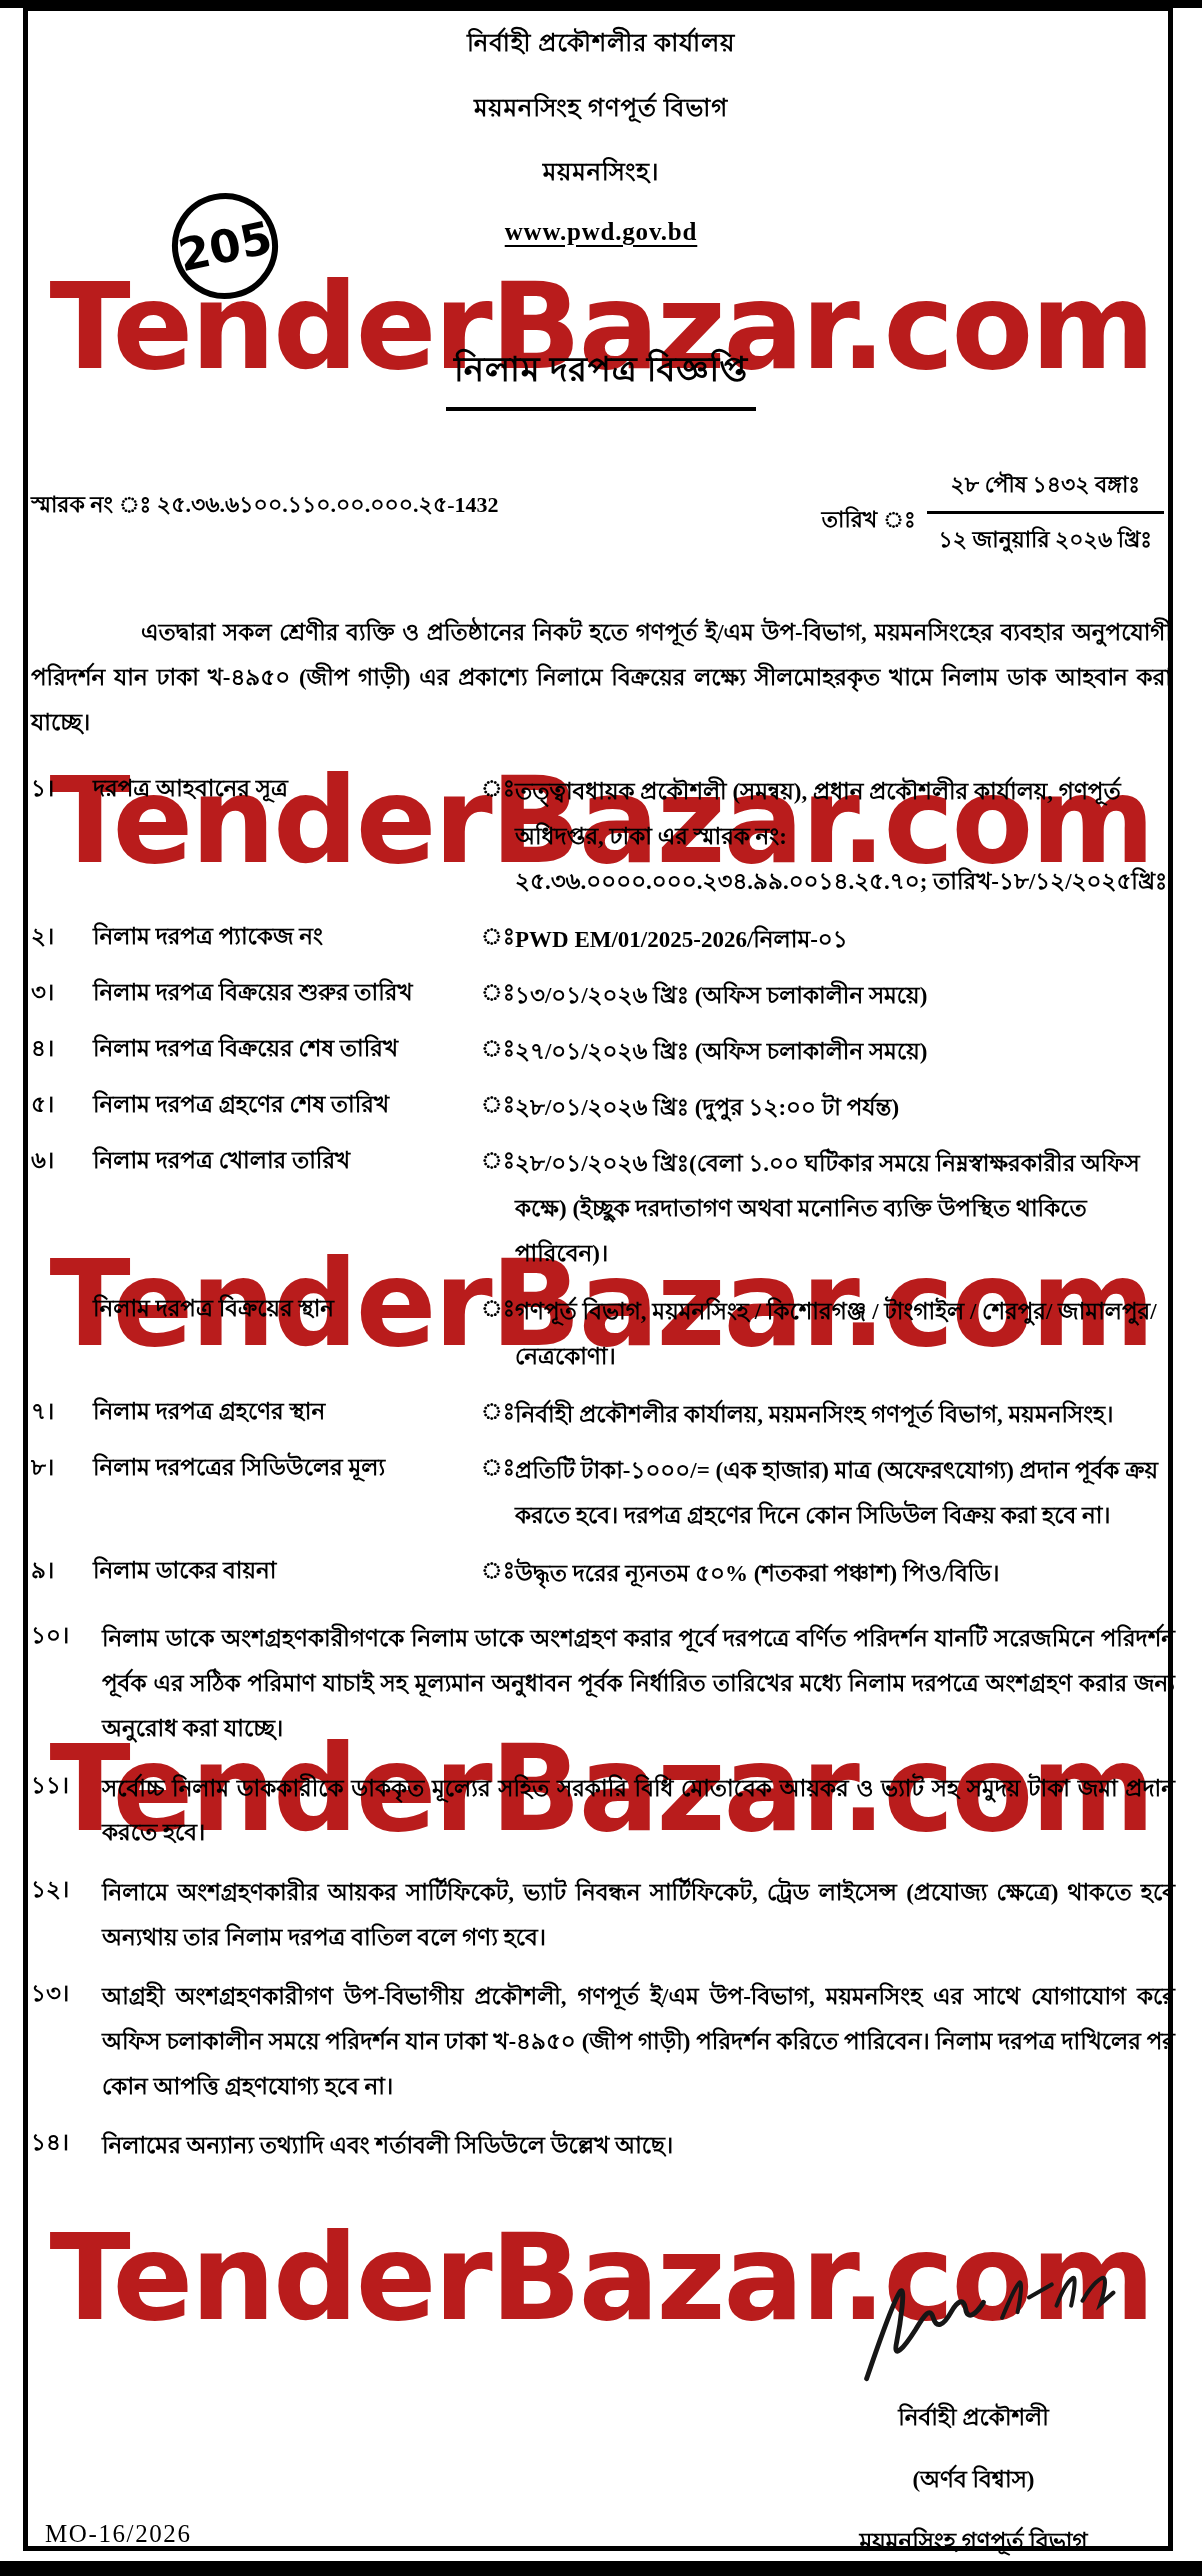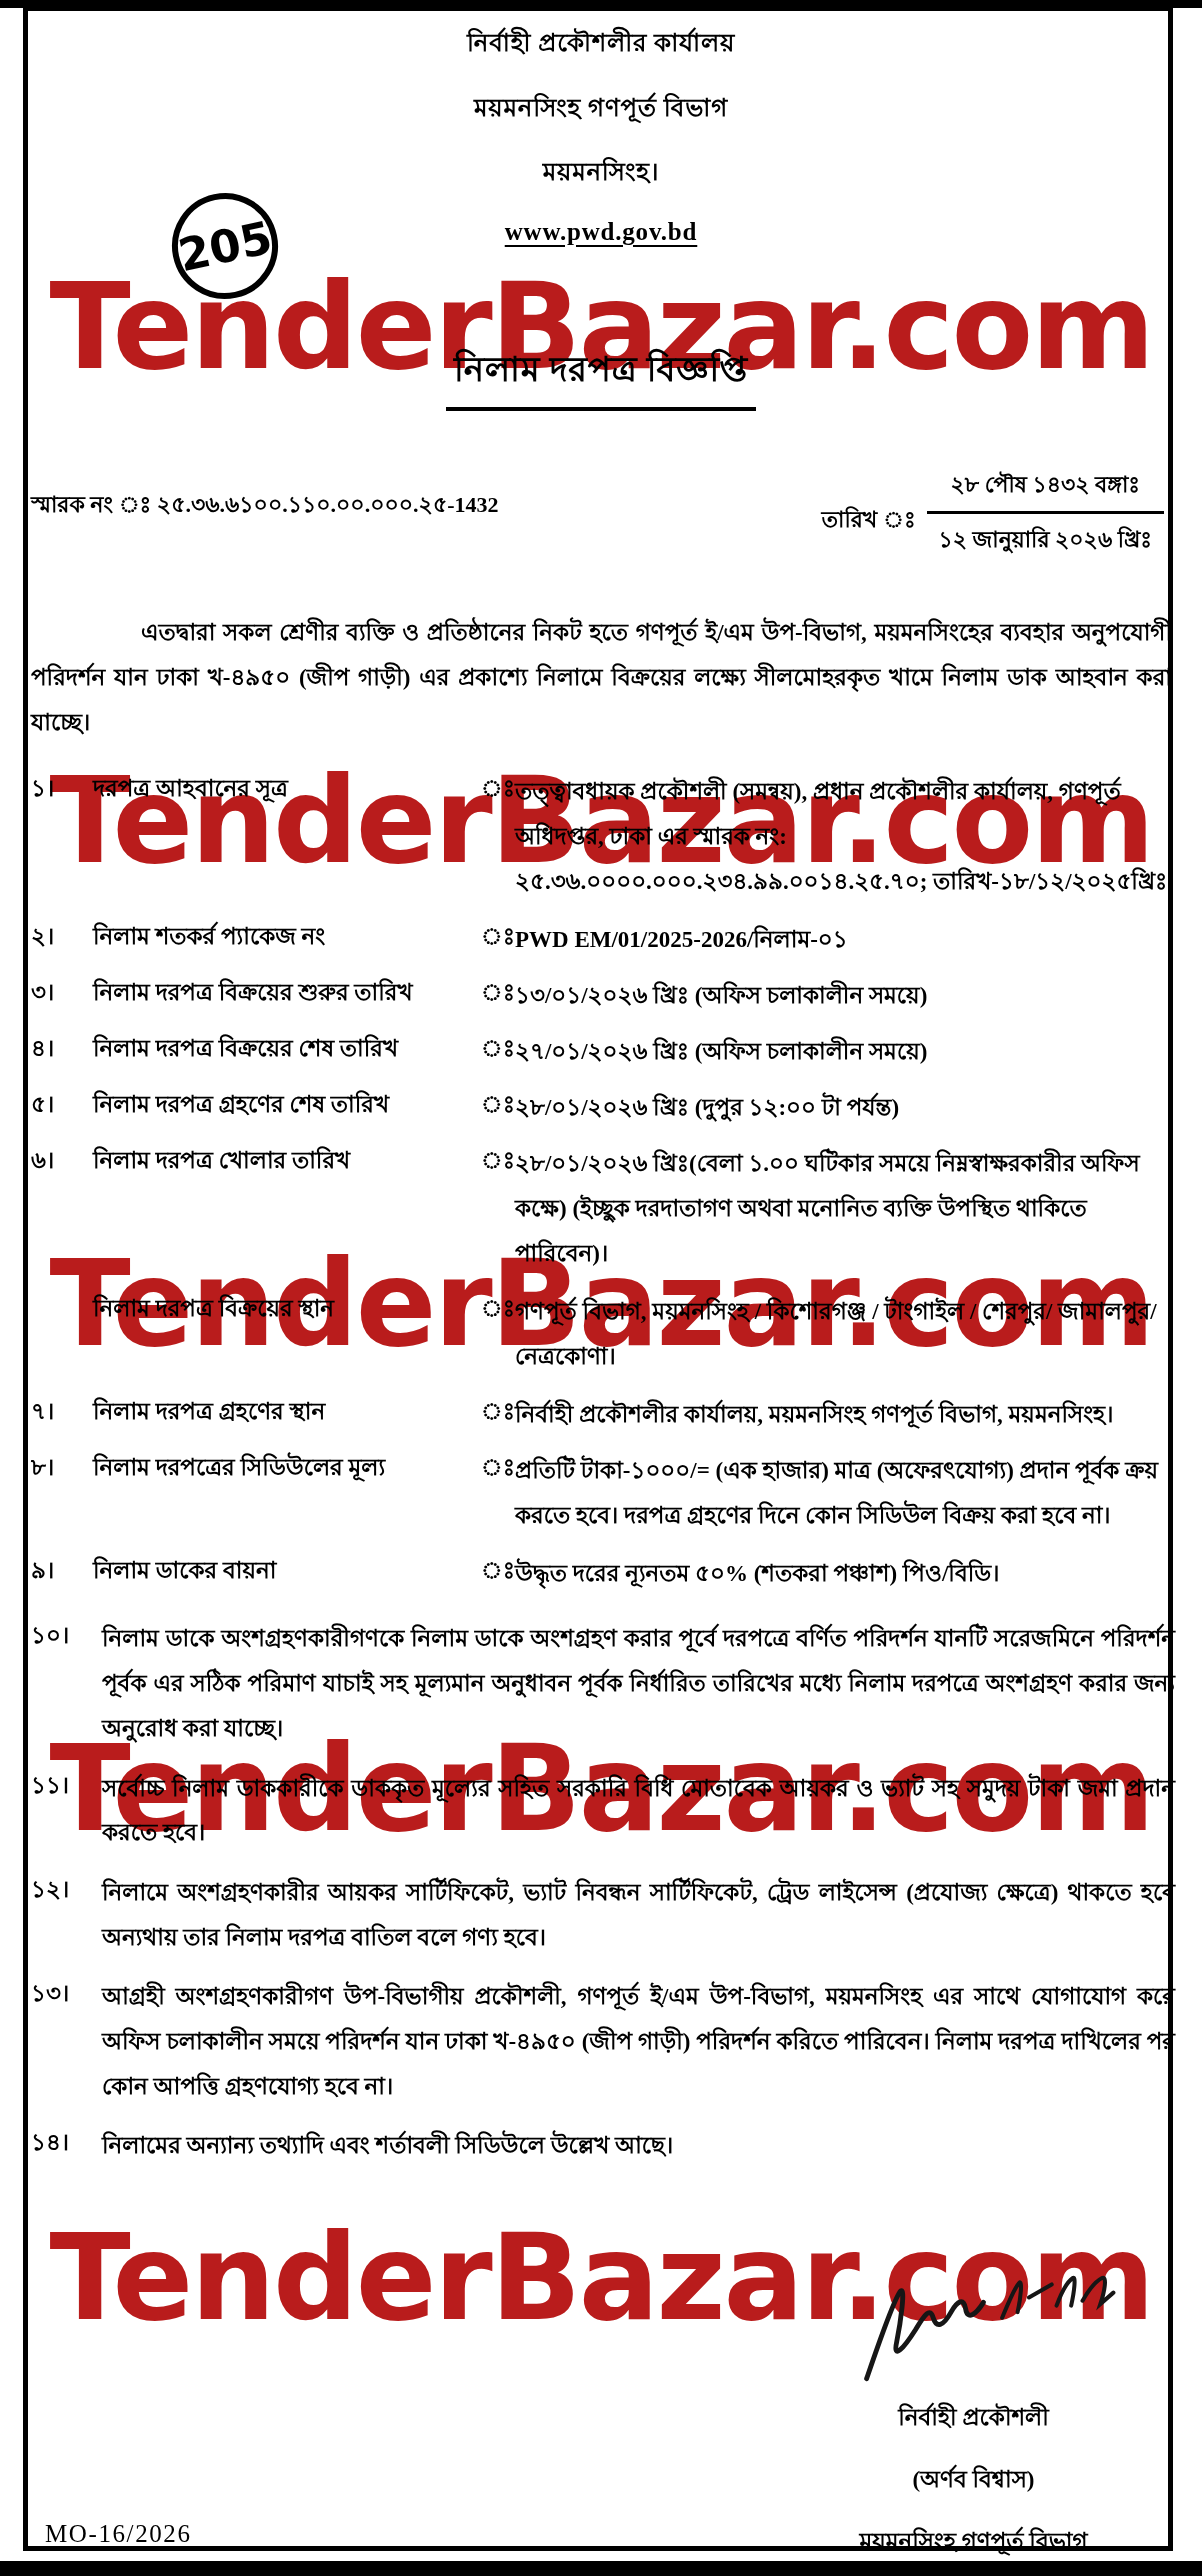--- a/index.html
+++ b/index.html
@@ -128,21 +128,21 @@
 
       <div class="item-row tall">
         <span class="no">১।</span>
         <span class="lbl">দরপত্র আহবানের সূত্র</span>
         <span class="sep">ঃ</span>
         <span class="val">তত্ত্বাবধায়ক প্রকৌশলী (সমন্বয়), প্রধান প্রকৌশলীর কার্যালয়, গণপূর্ত অধিদপ্তর, ঢাকা এর স্মারক নং: ২৫.৩৬.০০০০.০০০.২৩৪.৯৯.০০১৪.২৫.৭০; তারিখ-১৮/১২/২০২৫খ্রিঃ</span>
       </div>
 
       <div class="item-row">
         <span class="no">২।</span>
-        <span class="lbl">নিলাম শতকর্র প্যাকেজ নং</span>
+        <span class="lbl">নিলাম দরপত্র প্যাকেজ নং</span>
         <span class="sep">ঃ</span>
         <span class="val lat">PWD EM/01/2025-2026/নিলাম-০১</span>
       </div>
 
       <div class="item-row">
         <span class="no">৩।</span>
         <span class="lbl">নিলাম দরপত্র বিক্রয়ের শুরুর তারিখ</span>
         <span class="sep">ঃ</span>
         <span class="val">১৩/০১/২০২৬ খ্রিঃ (অফিস চলাকালীন সময়ে)</span>
       </div>

